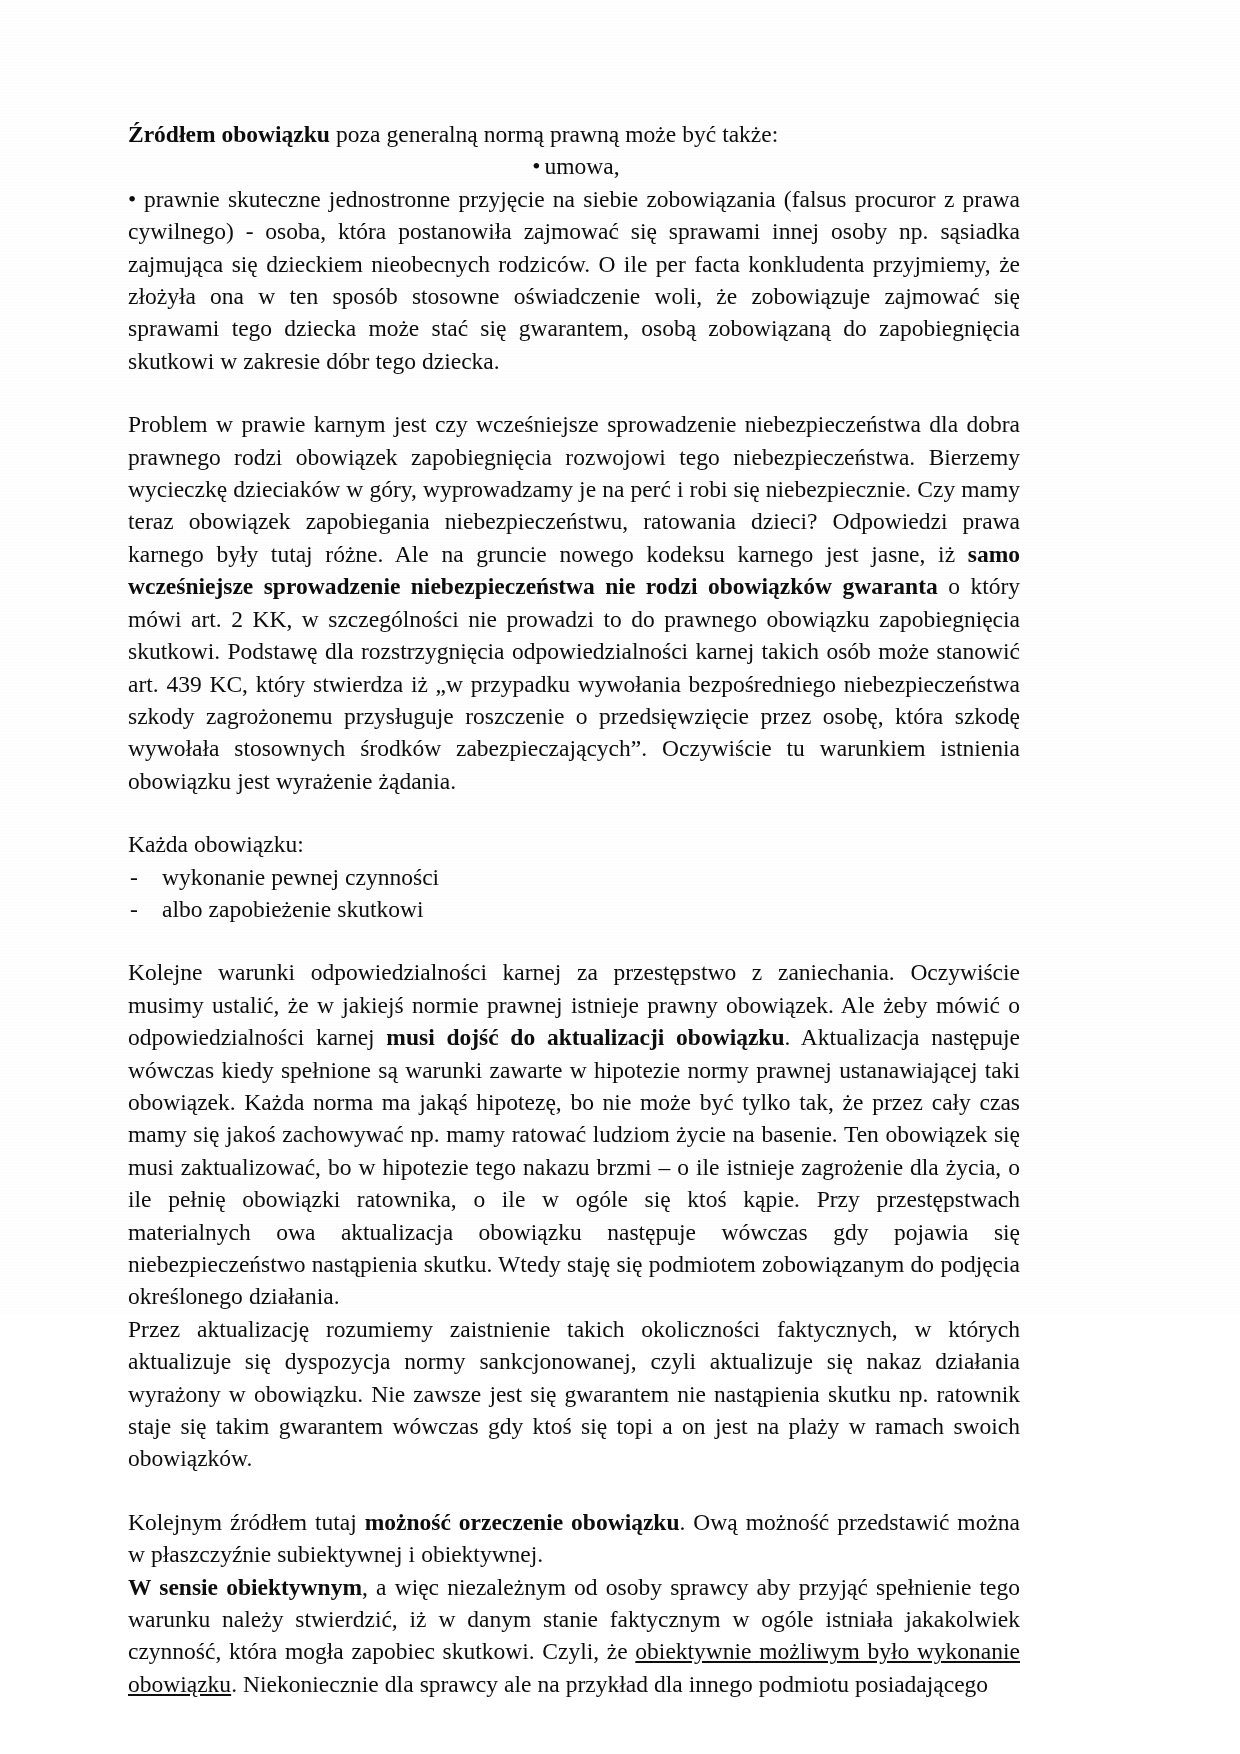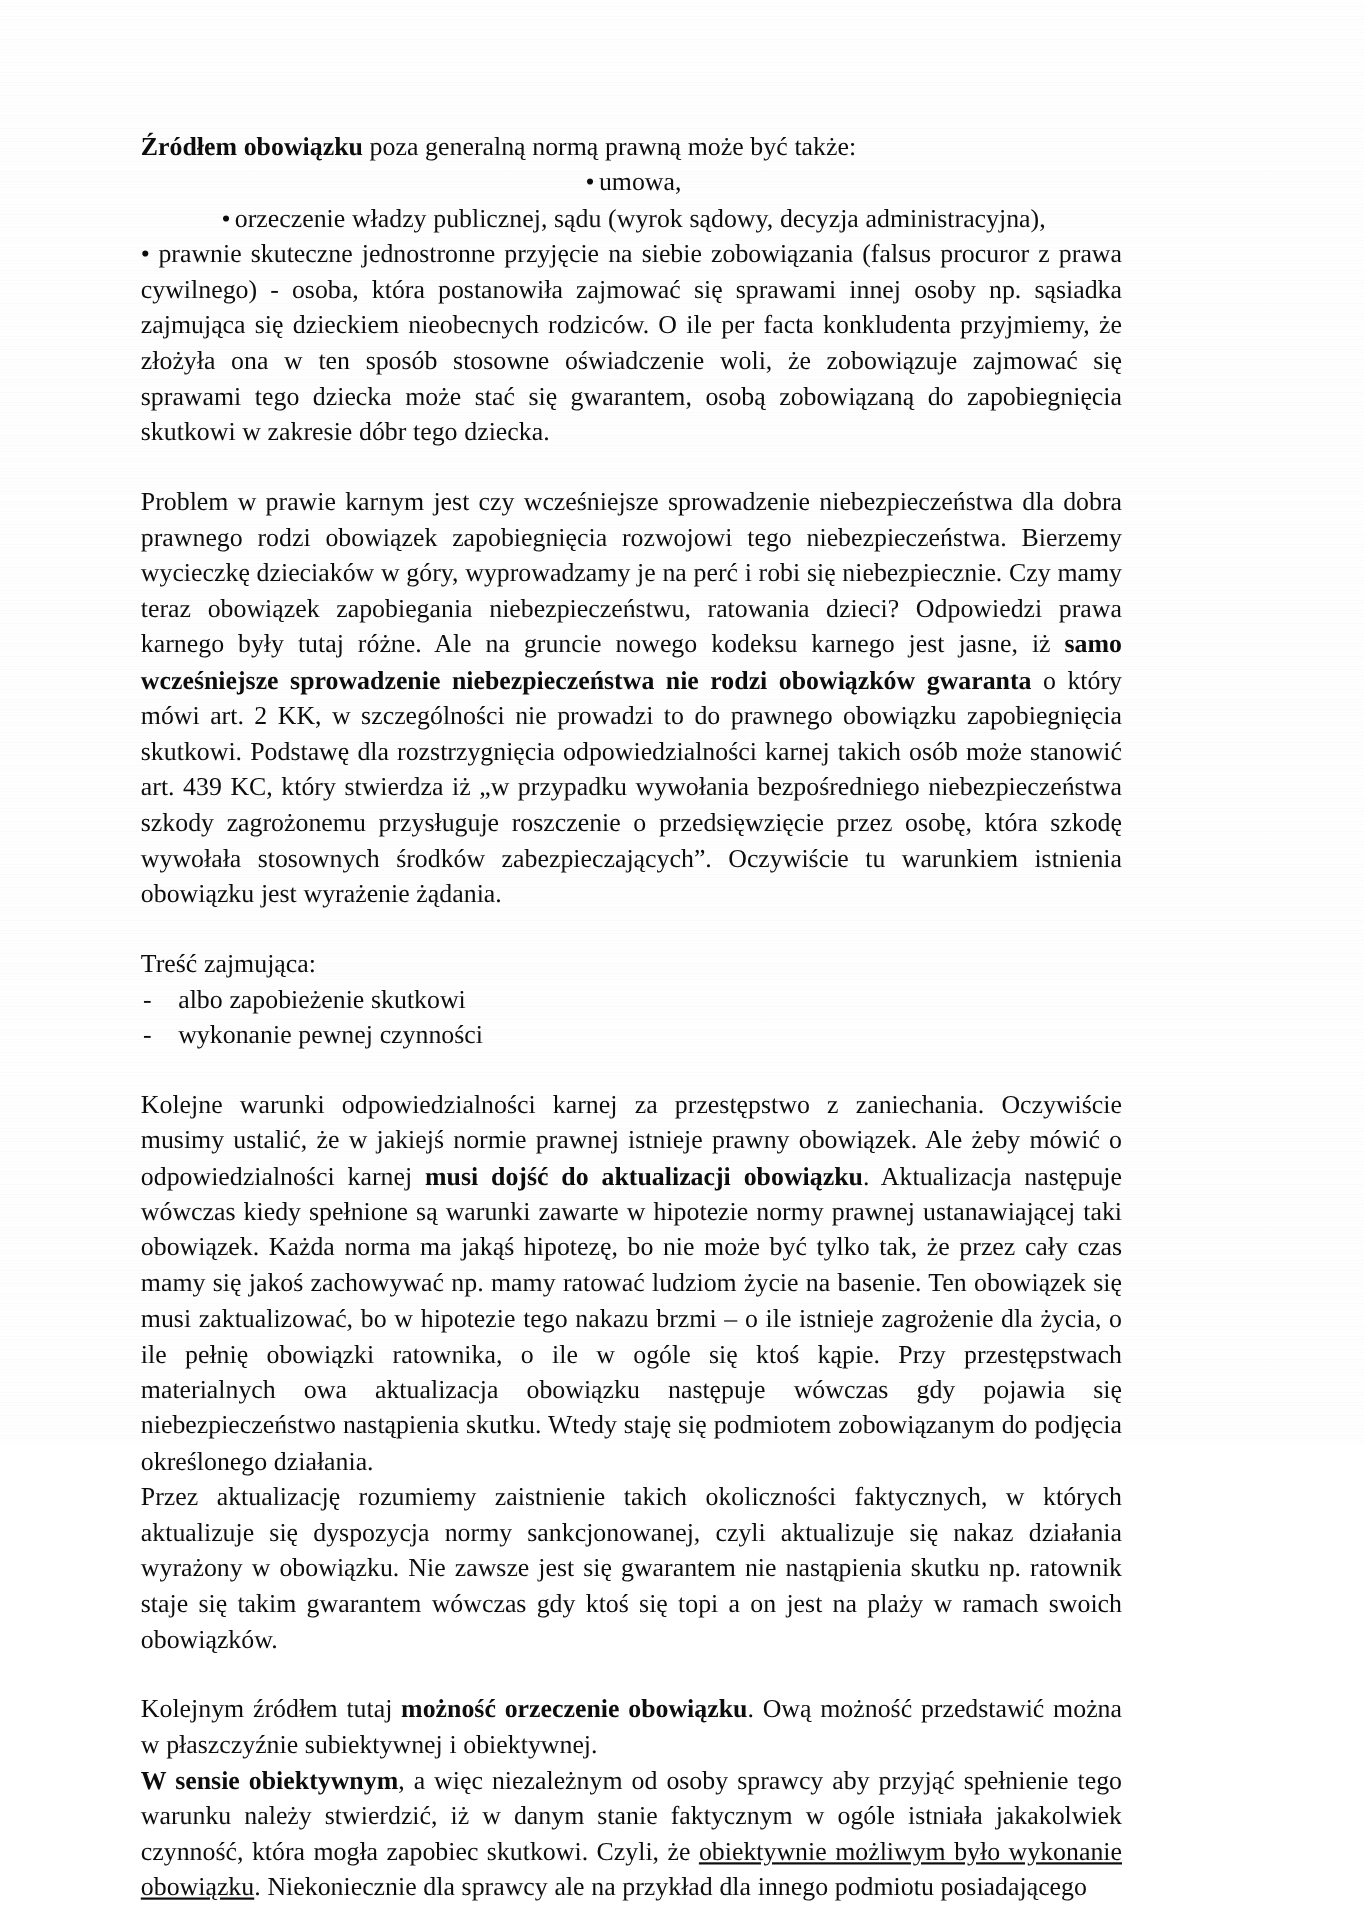--- a/index.html
+++ b/index.html
@@ -80,35 +80,34 @@
 </head>
 <body>
 
 <div class="page">
   <div class="content">
 
     <p class="left"><span class="b">Źródłem obowiązku</span><span> poza generalną normą prawną może być także:</span></p>
 
     <p class="bullet-item"><span class="dot">•</span><span>umowa,</span></p>
 
-    <p class="bullet-item"><span class="dot">•</span><span>orzeczenie władzy publicznej, sądu (wyrok sądowy, decyzja administracyjna),</span></p>
 
     <p class="just"><span class="dot" style="display:inline-block;width:16px;">•</span><span>prawnie skuteczne jednostronne przyjęcie na siebie zobowiązania (falsus procuror z prawa cywilnego) -  osoba, która postanowiła zajmować się sprawami innej osoby np. sąsiadka zajmująca się dzieckiem nieobecnych rodziców. O ile per facta konkludenta przyjmiemy, że złożyła ona w ten sposób stosowne oświadczenie woli, że zobowiązuje zajmować się sprawami tego dziecka może stać się gwarantem, osobą zobowiązaną do zapobiegnięcia skutkowi w zakresie dóbr tego dziecka.</span></p>
 
     <div class="gap-md"></div>
 
     <p class="just"><span>Problem w prawie karnym jest czy wcześniejsze sprowadzenie niebezpieczeństwa dla dobra prawnego rodzi obowiązek zapobiegnięcia rozwojowi tego niebezpieczeństwa. Bierzemy wycieczkę dzieciaków w góry, wyprowadzamy je na perć i robi się niebezpiecznie. Czy mamy teraz obowiązek zapobiegania niebezpieczeństwu, ratowania dzieci? Odpowiedzi prawa karnego były tutaj różne. Ale na gruncie nowego kodeksu karnego jest jasne, iż </span><span class="b">samo wcześniejsze sprowadzenie niebezpieczeństwa nie rodzi obowiązków gwaranta</span><span> o który mówi art. 2 KK, w szczególności nie prowadzi to do prawnego obowiązku zapobiegnięcia skutkowi. Podstawę dla rozstrzygnięcia odpowiedzialności karnej takich osób może stanowić art. 439 KC, który stwierdza iż „w przypadku wywołania bezpośredniego niebezpieczeństwa szkody zagrożonemu przysługuje roszczenie o przedsięwzięcie przez osobę, która szkodę wywołała stosownych środków zabezpieczających”. Oczywiście tu warunkiem istnienia obowiązku jest wyrażenie żądania.</span></p>
 
     <div class="gap-md"></div>
 
-    <p class="left">Treść zajmująca:</p>
+    <p class="left">Każda obowiązku:</p>
+
+    <p class="dash-item"><span class="dash">-</span><span>wykonanie pewnej czynności</span></p>
 
     <p class="dash-item"><span class="dash">-</span><span>albo zapobieżenie skutkowi</span></p>
-
-    <p class="dash-item"><span class="dash">-</span><span>wykonanie pewnej czynności</span></p>
 
     <div class="gap-md"></div>
 
     <p class="just"><span>Kolejne warunki odpowiedzialności karnej za przestępstwo z zaniechania. Oczywiście musimy ustalić, że w jakiejś normie prawnej istnieje prawny obowiązek. Ale żeby mówić o odpowiedzialności karnej </span><span class="b">musi dojść do aktualizacji obowiązku</span><span>. Aktualizacja następuje wówczas kiedy spełnione są warunki zawarte w hipotezie normy prawnej ustanawiającej taki obowiązek. Każda norma ma jakąś hipotezę, bo nie może być tylko tak, że przez cały czas mamy się jakoś zachowywać np. mamy ratować ludziom życie na basenie. Ten obowiązek się musi zaktualizować, bo w hipotezie tego nakazu brzmi – o ile istnieje zagrożenie dla życia, o ile pełnię obowiązki ratownika, o ile w ogóle się ktoś kąpie. Przy przestępstwach materialnych owa aktualizacja obowiązku następuje wówczas gdy pojawia się niebezpieczeństwo nastąpienia skutku. Wtedy staję się podmiotem zobowiązanym do podjęcia określonego działania.</span></p>
 
     <p class="just">Przez aktualizację rozumiemy zaistnienie takich okoliczności faktycznych, w których aktualizuje się dyspozycja normy sankcjonowanej, czyli aktualizuje się nakaz działania wyrażony w obowiązku. Nie zawsze jest się gwarantem nie nastąpienia skutku np. ratownik staje się takim gwarantem wówczas gdy ktoś się topi a on jest na plaży w ramach swoich obowiązków.</p>
 
     <div class="gap-md"></div>
 
     <p class="just"><span>Kolejnym źródłem tutaj </span><span class="b">możność orzeczenie obowiązku</span><span>. Ową możność przedstawić można w płaszczyźnie subiektywnej  i obiektywnej.</span></p>

